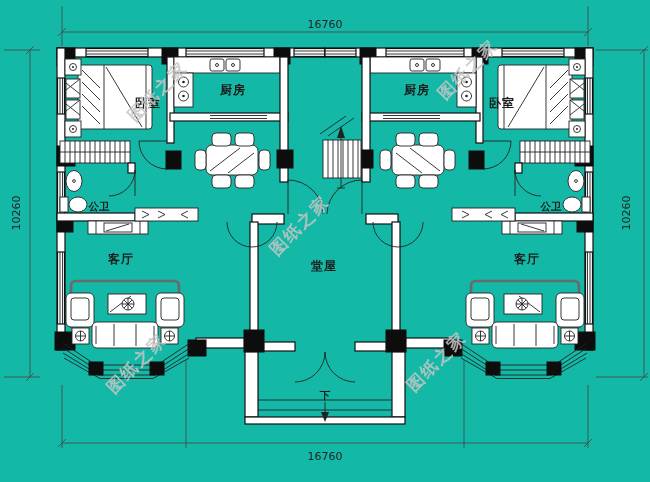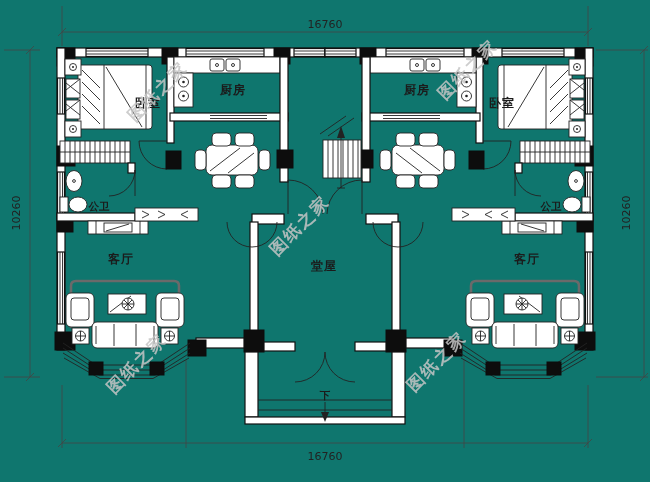--- a/index.html
+++ b/index.html
@@ -1,16 +1,16 @@
 <!DOCTYPE html>
 <html><head>
 <meta charset="utf-8">
 <style>
   html,body{margin:0;padding:0;background:#ffffff;}
-  .stage{position:relative;width:650px;height:482px;background:#0f766e;overflow:hidden;
+  .stage{position:relative;width:650px;height:482px;background:#14b8a6;overflow:hidden;
          font-family:"DejaVu Sans",sans-serif;}
   svg{display:block;}
   text{font-family:"DejaVu Sans",sans-serif;fill:#1b1b1b;}
   .room-label{font-size:12px;font-weight:bold;letter-spacing:1px;}
   .small-label{font-size:10.5px;font-weight:bold;}
   .dim-label{font-size:11px;fill:#222;font-weight:normal;}
   .wm{font-size:17px;letter-spacing:2px;fill:#c5c5c5;opacity:.85;font-weight:bold;}
   .wall{fill:#ffffff;stroke:#111;stroke-width:1.2;}
   .blk{fill:#0d0d0d;stroke:#0d0d0d;}
   .thin{stroke:#222;stroke-width:.9;fill:none;}

